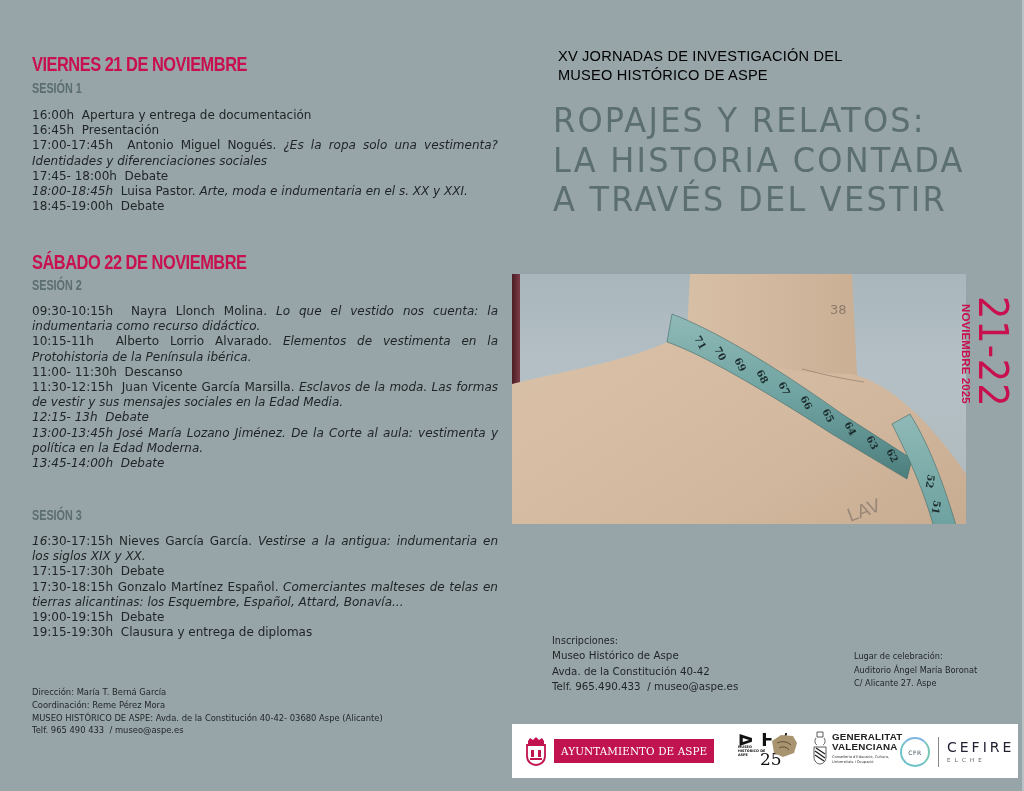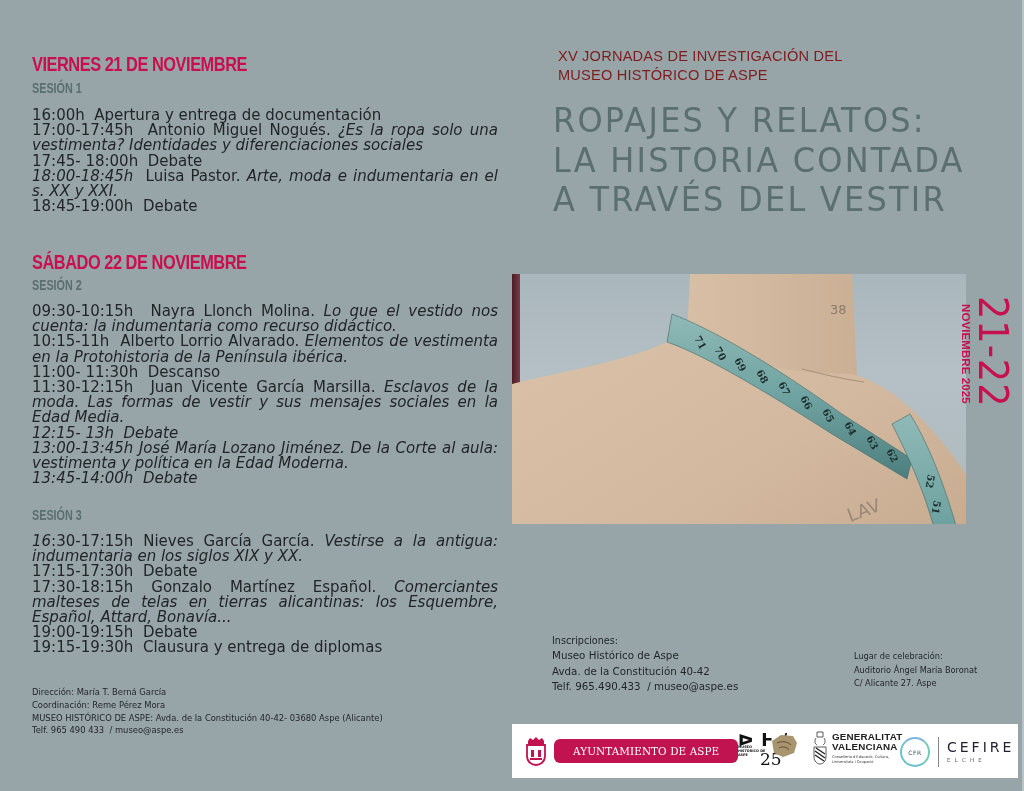--- a/index.html
+++ b/index.html
@@ -34,21 +34,21 @@
       font-size: 15px;
       transform: scaleX(0.72);
       transform-origin: left top;
       white-space: nowrap;
       line-height: 1;
     }
     .sched {
       position: absolute;
       left: 0;
       width: 466px;
-      font-size: 15px;
+      font-size: 12px;
       line-height: 15.2px;
       color: #1f2426;
       text-align: justify;
     }
     .sched .item { display: block; }
     .sched .it { font-style: italic; }
     .credits {
       position: absolute;
       left: 0;
       top: 686px;
@@ -57,21 +57,21 @@
       line-height: 12.8px;
       color: #1f2426;
     }
 
     
     .subtitle {
       position: absolute;
       left: 558px;
       top: 47px;
       font-family: "Liberation Sans", sans-serif;
-      color: #7f1d1d;
+      color: #000000;
       font-size: 14.6px;
       line-height: 19px;
       letter-spacing: 0.2px;
     }
     .main-title {
       position: absolute;
       left: 553px;
       top: 101px;
       font-family: "DejaVu Sans", sans-serif;
       color: #5b6e70;
@@ -156,24 +156,23 @@
     .logo-ayto { position: absolute; left: 12px; top: 11px; height: 32px; display: flex; align-items: center; }
     .ayto-crest { width: 24px; height: 30px; }
     .ayto-band {
       margin-left: 6px;
       background: #c0134f;
       color: #fff;
       font-family: "DejaVu Serif", serif;
       font-size: 10.4px;
       height: 24px;
       line-height: 24px;
-      padding: 0 19px;
+      padding: 0 7px;
       letter-spacing: 0.1px;
       white-space: nowrap;
-      border-radius: 6px;
     }
     .logo-mha { position: absolute; left: 226px; top: 6px; width: 60px; height: 44px; }
     .mha-letters { position: absolute; left: 0; top: 0; font-family: "DejaVu Sans", sans-serif; font-weight: bold; font-size: 17px; color: #111; letter-spacing: 1px; }
     .mha-small { position: absolute; left: 0; top: 15px; font-size: 3.4px; line-height: 4px; color: #111; font-family: "DejaVu Sans", sans-serif; font-weight: bold; width: 30px; }
     .mha-15 { position: absolute; left: 22px; top: 20px; font-family: "DejaVu Serif", serif; font-size: 17px; color: #111; line-height: 18px; }
     .mha-rock { position: absolute; left: 31px; top: 3px; width: 30px; height: 26px; }
     .logo-gv { position: absolute; left: 300px; top: 6px; height: 36px; display: flex; align-items: center; }
     .gv-crest { width: 16px; height: 34px; }
     .gv-text { margin-left: 4px; }
     .gv-title { font-family: "Liberation Sans", sans-serif; font-weight: bold; font-size: 9.8px; line-height: 10.5px; color: #222; letter-spacing: 0.2px; }
@@ -194,20 +193,21 @@
 <body>
 
 <div class="edge-strip"></div>
 
 <div class="left">
   <div class="day-title" style="top:53px;">VIERNES 21 DE NOVIEMBRE</div>
   <div class="session-label" style="top:80px;">SESIÓN 1</div>
 
   <div class="sched" style="top:108px;">
     <span class="item"><span>16:00h</span>&nbsp; <span>Apertura y entrega de documentación</span></span>
+    <span class="item"><span>16:45h</span>&nbsp; <span>Presentación</span></span>
     <span class="item"><span>17:00-17:45h</span>&nbsp; <span>Antonio Miguel Nogués.</span> <span class="it">¿Es la ropa solo una vestimenta? Identidades y diferenciaciones sociales</span></span>
     <span class="item"><span>17:45- 18:00h</span>&nbsp; <span>Debate</span></span>
     <span class="item"><span class="it">18:00-18:45h</span>&nbsp; <span>Luisa Pastor.</span> <span class="it">Arte, moda e indumentaria en el s. XX y XXI.</span></span>
     <span class="item"><span>18:45-19:00h</span>&nbsp; <span>Debate</span></span>
   </div>
 
   <div class="day-title" style="top:251px;">SÁBADO 22 DE NOVIEMBRE</div>
   <div class="session-label" style="top:277px;">SESIÓN 2</div>
 
   <div class="sched" style="top:304px;">

